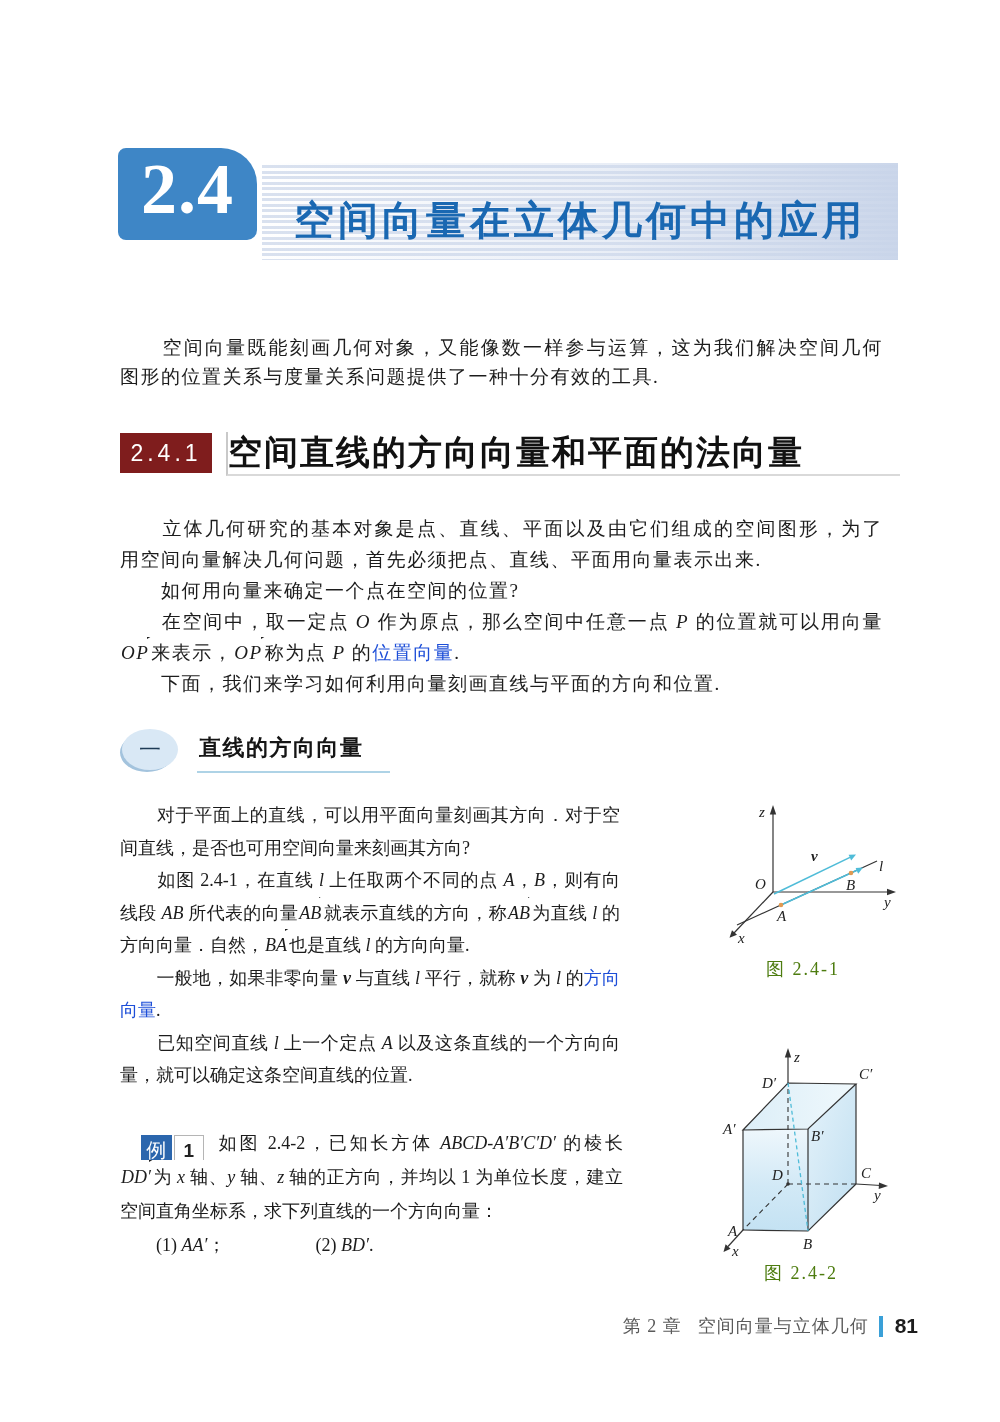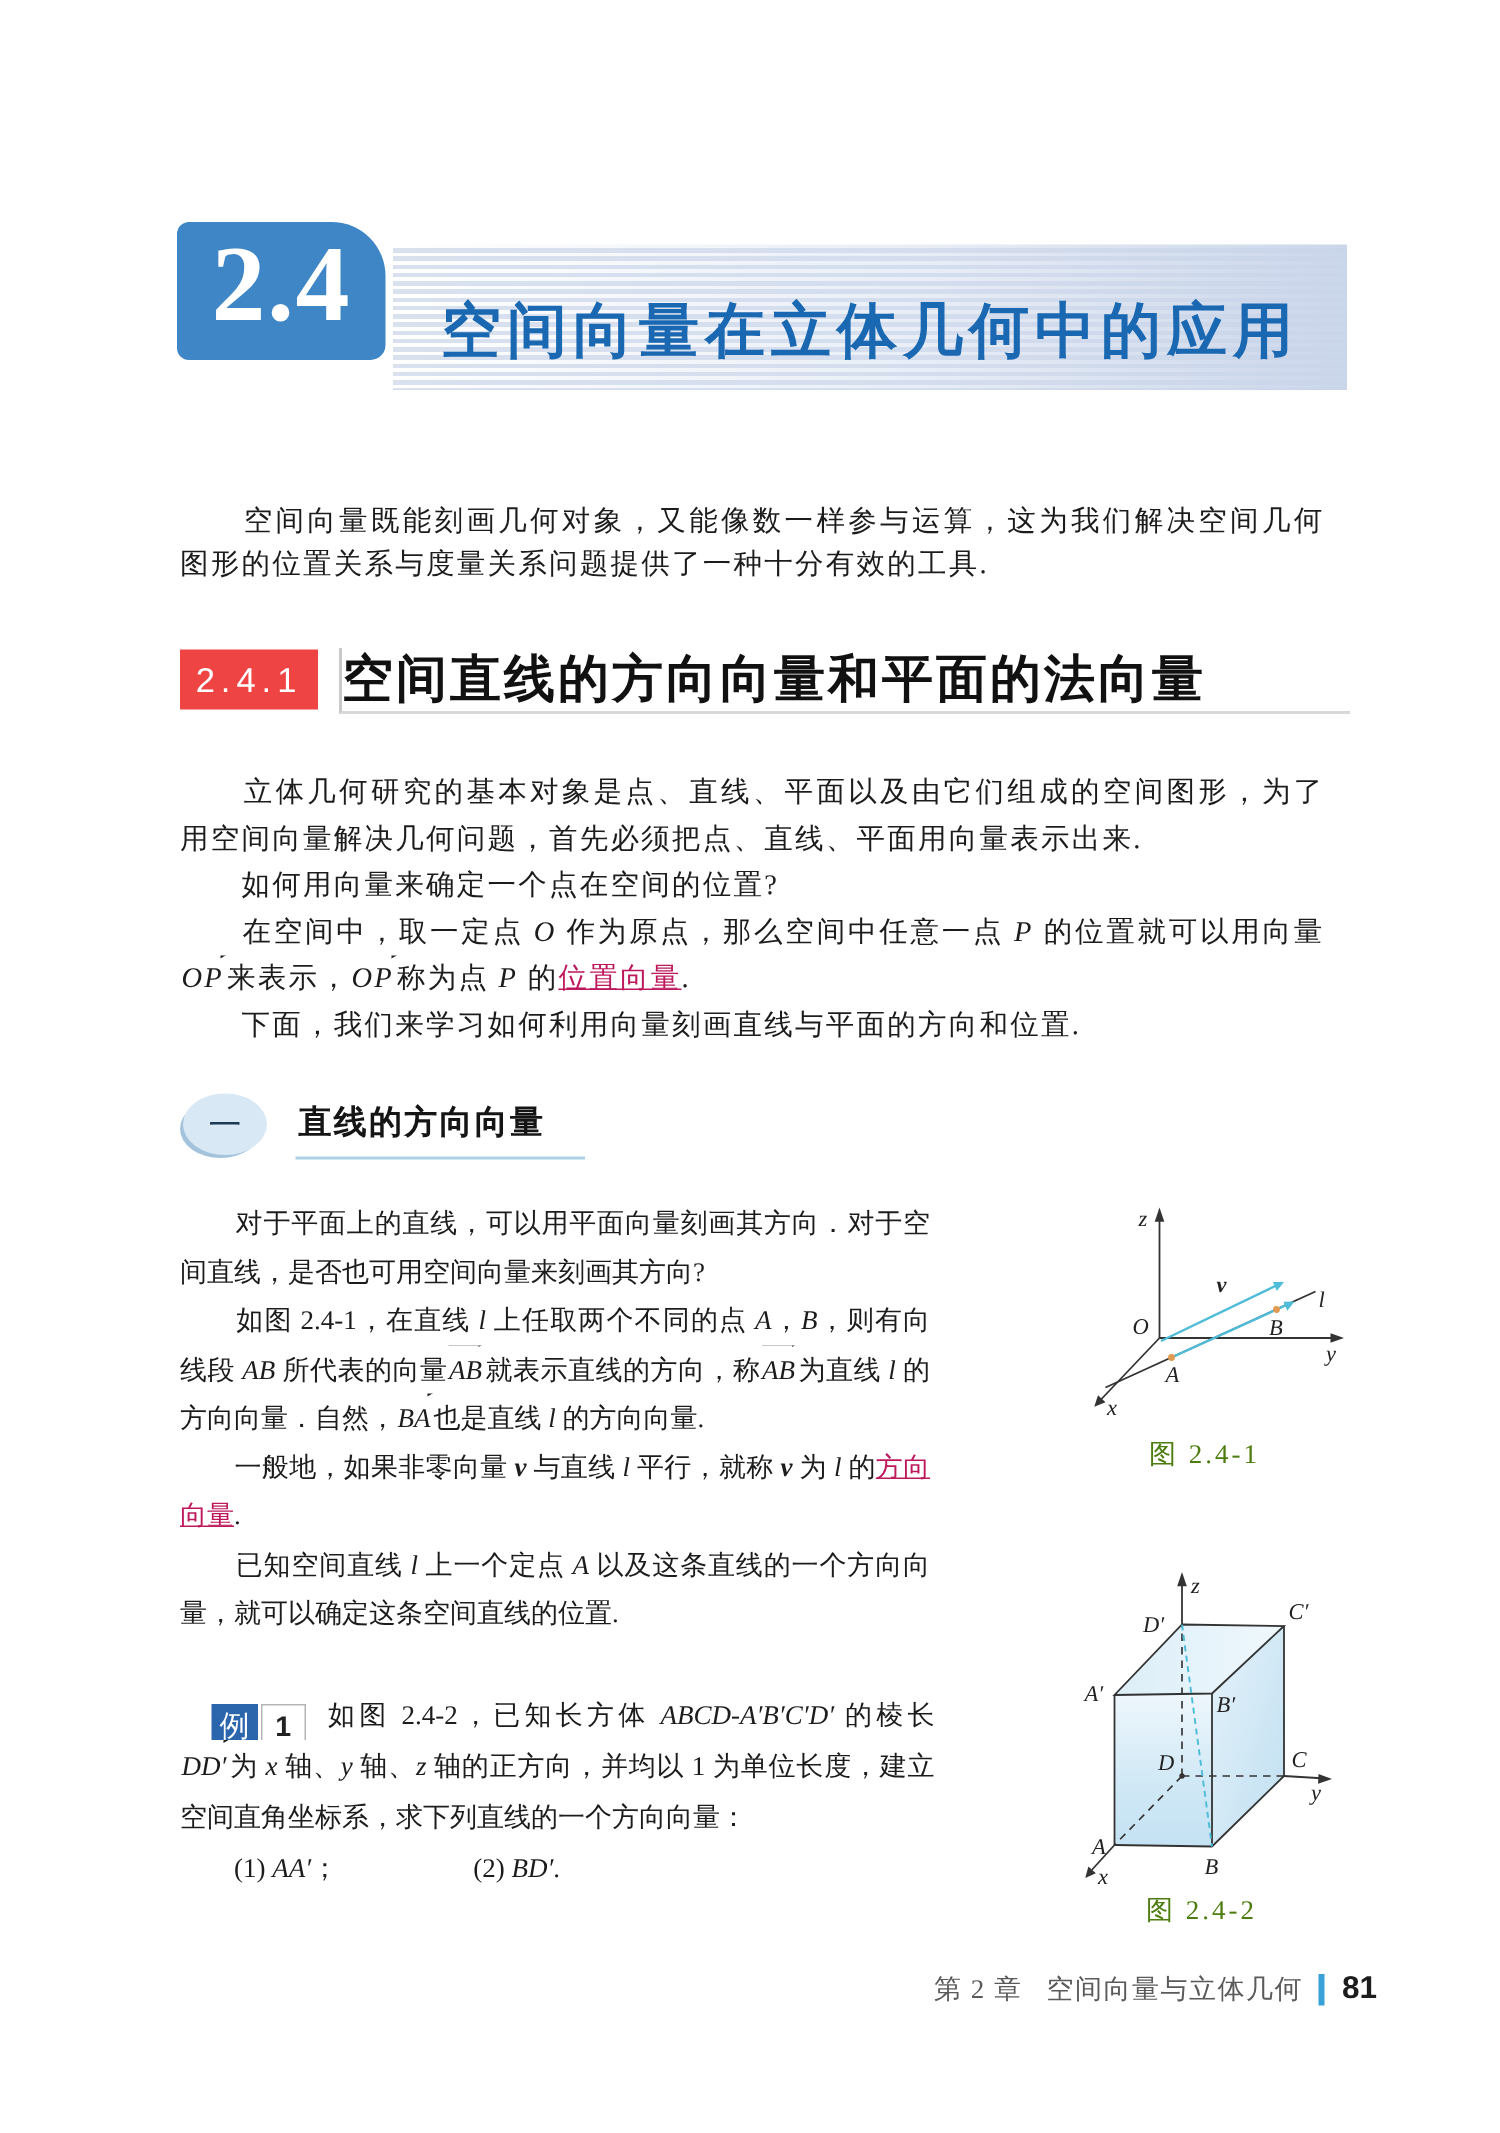--- a/index.html
+++ b/index.html
@@ -37,36 +37,36 @@
   .col-text .tl { height:32.5px; line-height:32.5px; }
   .example.tblock { left:120px; top:1126px; width:503px; }
   .example .tl { height:34px; line-height:34px; }
   .tl { text-align:justify; overflow:hidden; }
   .tl::after { content:""; display:inline-block; width:100%; height:0; }
   .tl.nj { text-align:left; }
   .tl.nj::after { content:none; }
   
   .m  { font-style:italic; }
   .mb { font-style:italic; font-weight:bold; }
-  .t  { color:#be185d;text-decoration:underline; }
+  .t  { color:#1d4ed8; }
   .v  { font-style:italic; position:relative; display:inline-block; padding:0 2px 0 1px; }
   .v::before { content:""; position:absolute; left:1px; right:4px; top:-1px; border-top:1.4px solid #1f1f1f; }
   .v::after  { content:""; position:absolute; right:-1px; top:-4.5px; width:0; height:0;
                border-left:5px solid #1f1f1f; border-top:3px solid transparent; border-bottom:3px solid transparent; }
   .exl { display:inline-block; width:31px; height:31px; background:#2b66ad; color:#fff;
          text-align:center; line-height:31px; font-size:20px; vertical-align:-8px;
          font-family:"Liberation Sans",sans-serif; font-style:normal; }
   .exn { display:inline-block; width:28px; height:29px; background:#fff; border:1px solid #b5b5b5;
          border-bottom:2px solid #9a9a9a; color:#222; text-align:center; line-height:29px;
          font-size:19px; font-weight:bold; margin:0 12px 0 2px; vertical-align:-8px;
          font-family:"Liberation Sans",sans-serif; }
   
   .sec-head { position:absolute; left:120px; top:432px; width:778px; height:42px; }
   .sec-badge {
-    position:absolute; left:0; top:1px; width:92px; height:40px; background:#ef4444;
+    position:absolute; left:0; top:1px; width:92px; height:40px; background:#7f1d1d;
     color:#fff; font-family:"Liberation Sans","DejaVu Sans",sans-serif;
     font-size:23px; letter-spacing:4px; text-align:center; line-height:40px;
   }
   .sec-right {
     position:absolute; left:106px; top:0; width:672px; height:42px;
     border-left:2px solid #c9c9c9; border-bottom:2px solid #d9d9d9;
     display:flex; align-items:center;
   }
   .sec-title {
     font-family:"Liberation Sans","DejaVu Sans",sans-serif;

